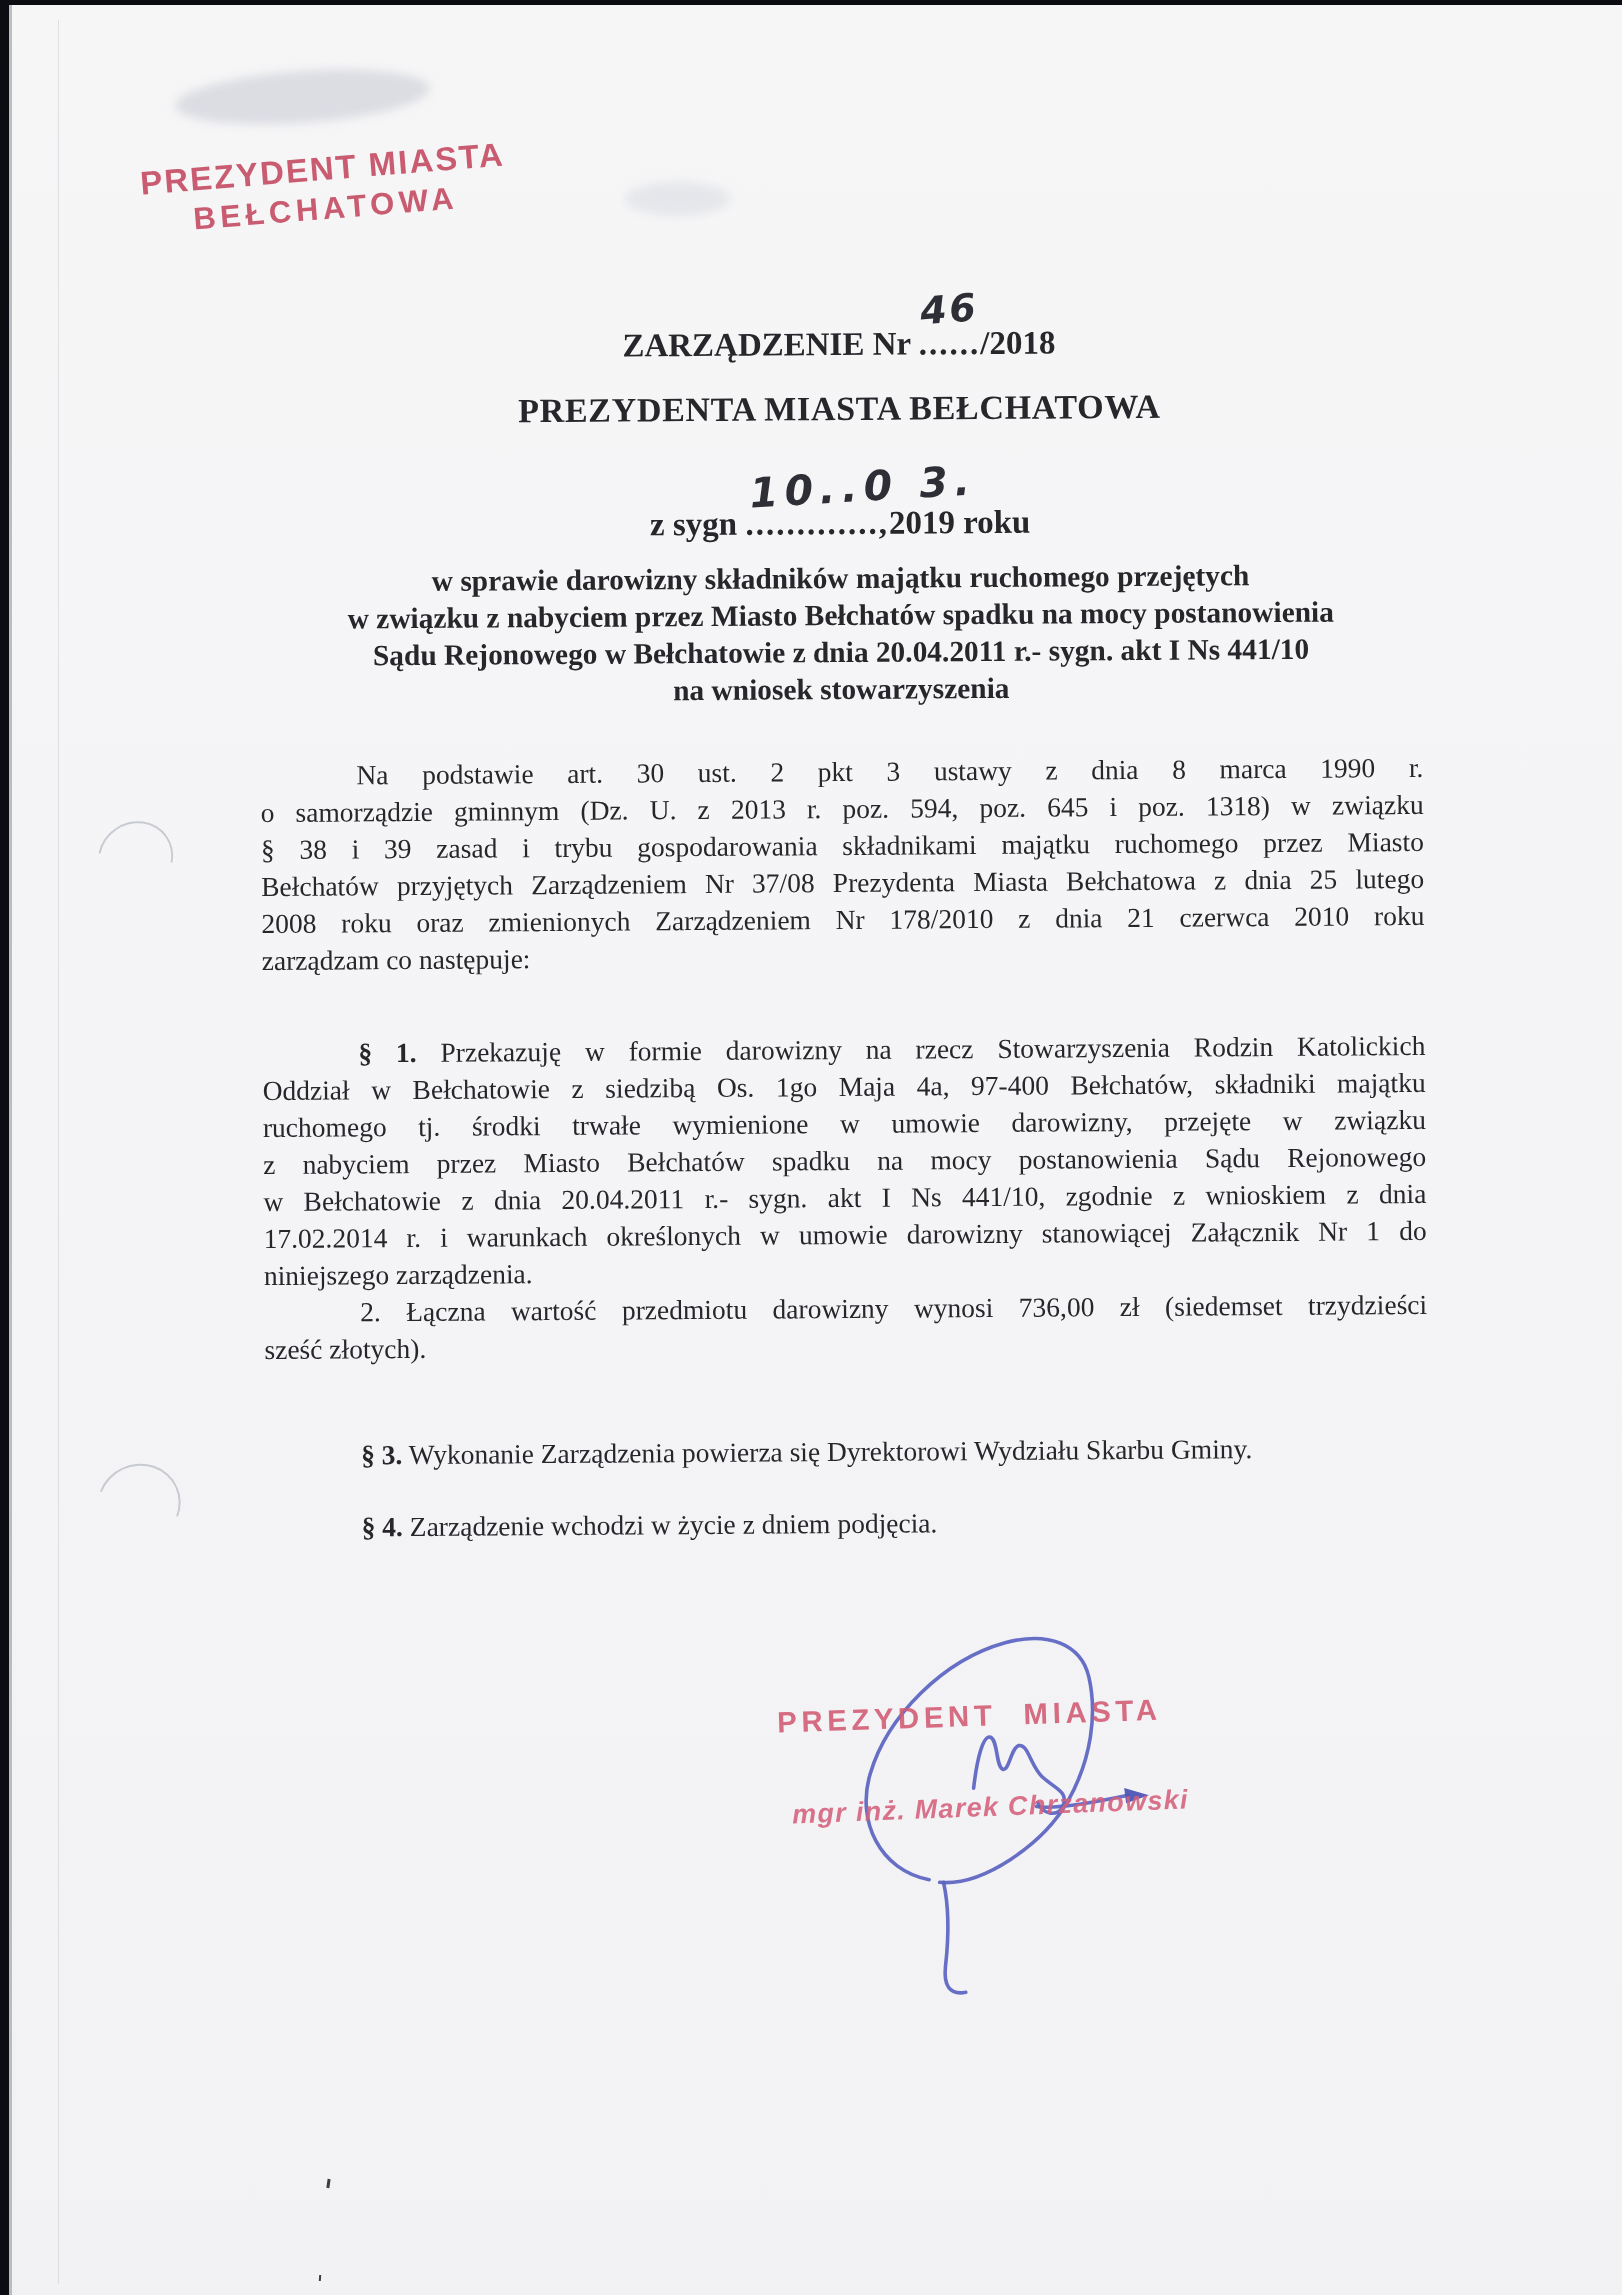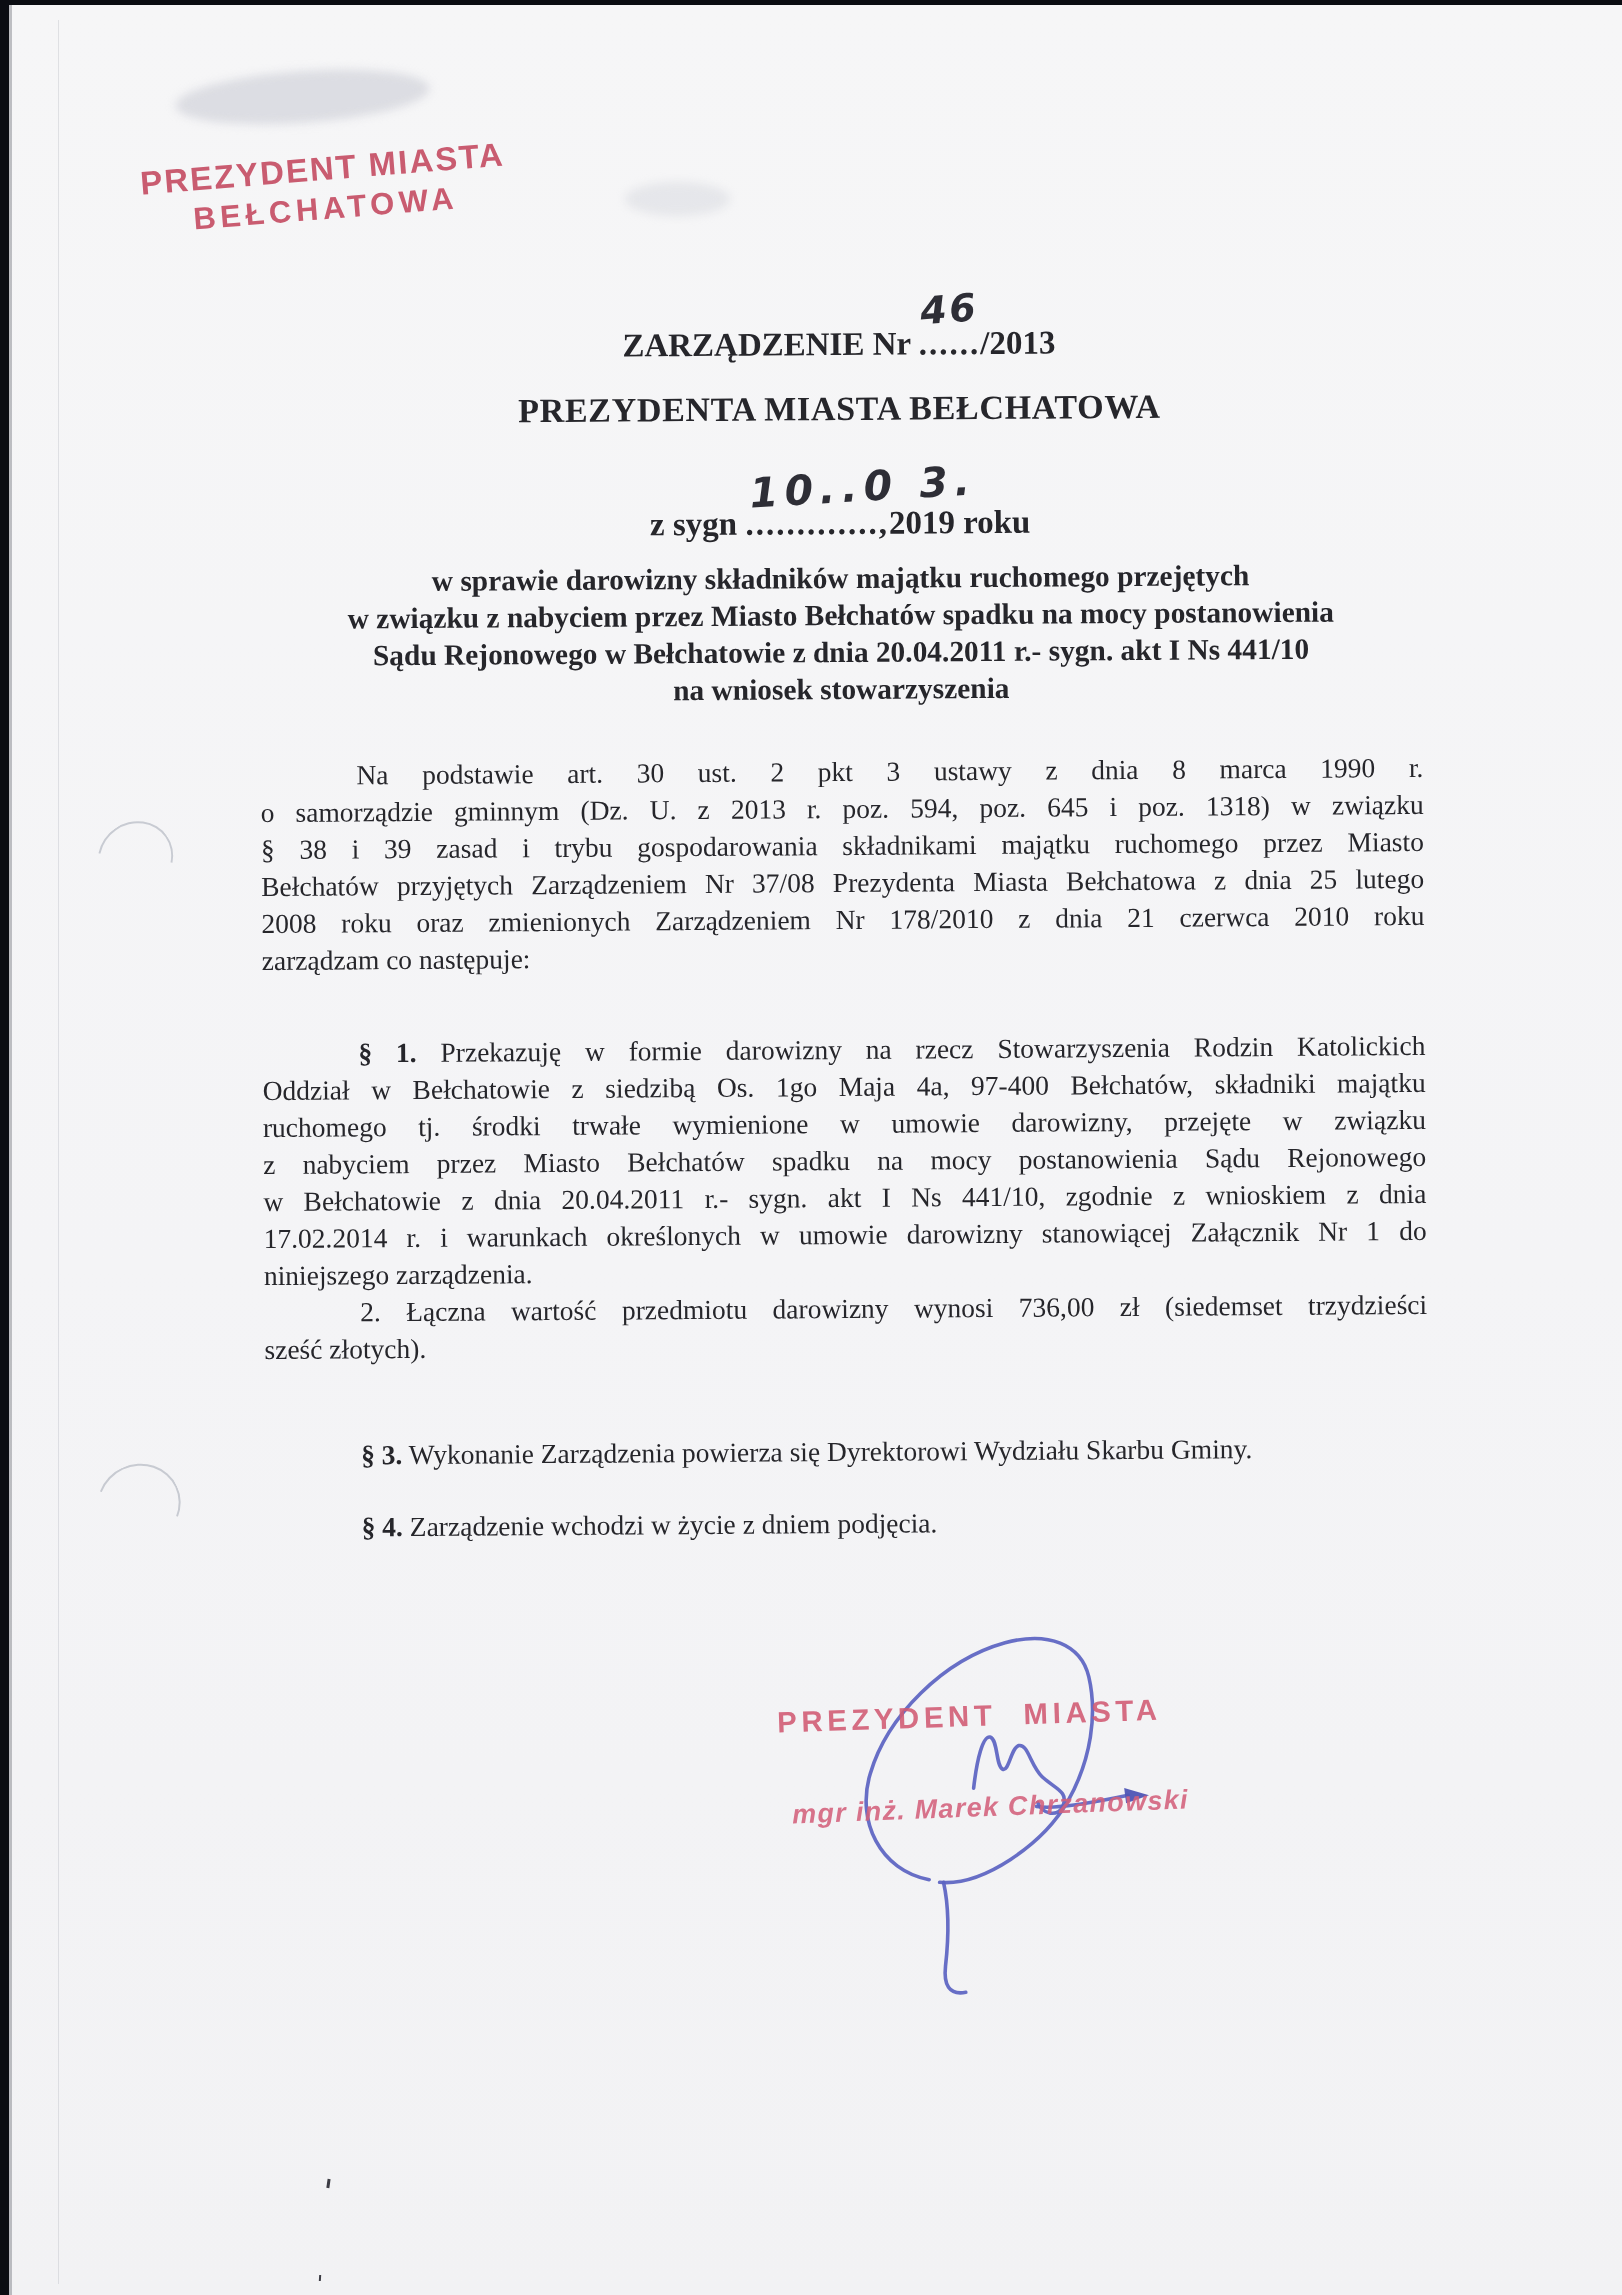--- a/index.html
+++ b/index.html
@@ -94,21 +94,21 @@
   <div class="speck k2"></div>
 
   <div class="stamp-top">
     <div class="l1">PREZYDENT MIASTA</div>
     <div class="l2">BEŁCHATOWA</div>
   </div>
 
   <div class="content">
 
     <div class="hline t1">
-      <span>ZARZĄDZENIE Nr </span><span class="dots"><span>......</span><span class="hand h46">46</span></span><span>/2013</span>
+      <span>ZARZĄDZENIE Nr </span><span class="dots"><span>......</span><span class="hand h46">46</span></span><span>/2018</span>
     </div>
 
     <div class="hline t2">PREZYDENTA MIASTA BEŁCHATOWA</div>
 
     <div class="hline t3">
       <span>z sygn </span><span class="dots"><span>.............,</span><span class="hand hdate">10..0 3.</span></span><span>2019 roku</span>
     </div>
 
     <div class="subject">
       <div>w sprawie darowizny składników majątku  ruchomego przejętych</div>

